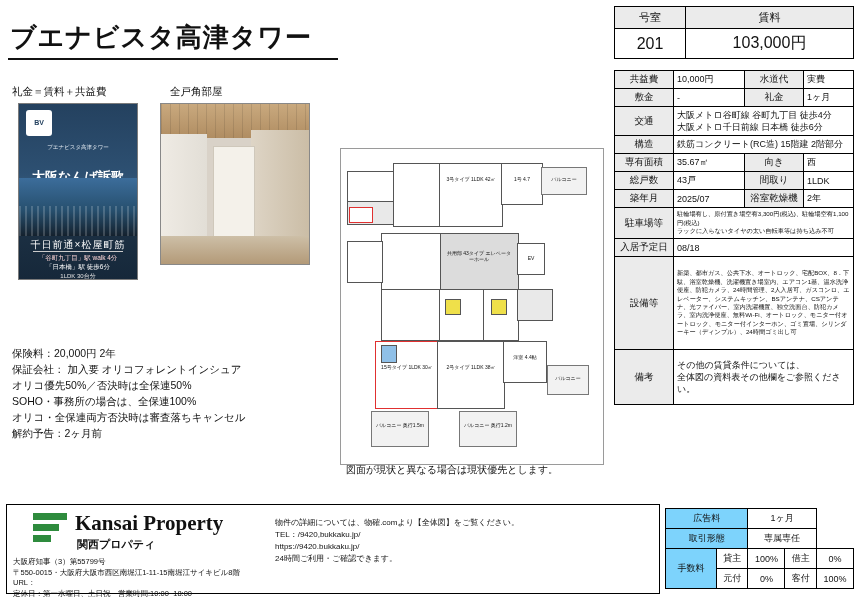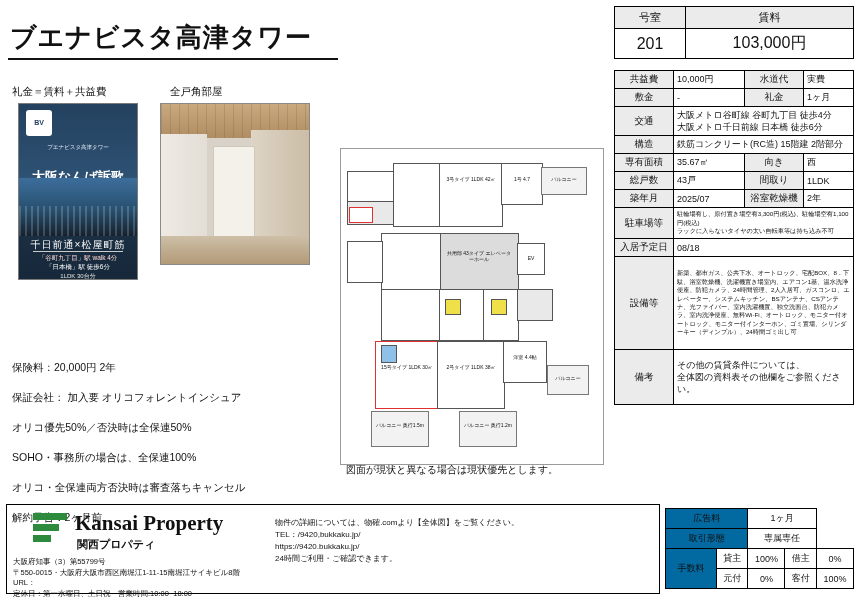--- a/index.html
+++ b/index.html
@@ -55,21 +55,21 @@
   }
   .photo .ceil{position:absolute;left:0;top:0;width:100%;height:34px;background:linear-gradient(180deg,#c9a97e,#b08d62);}
   .photo .ceil:after{content:"";position:absolute;left:0;top:0;width:100%;height:100%;
     background:repeating-linear-gradient(90deg,rgba(0,0,0,.10) 0 1px,transparent 1px 9px);}
   .photo .wallL{position:absolute;left:0;top:30px;width:46px;height:110px;background:linear-gradient(90deg,#efebe4,#e2ded6);}
   .photo .wallR{position:absolute;right:0;top:26px;width:58px;height:118px;background:linear-gradient(270deg,#cbbda6,#ded5c6);}
   .photo .door{position:absolute;left:52px;top:42px;width:40px;height:92px;background:#f4f1ea;border:1px solid #cfc8bb;}
   .photo .floor{position:absolute;left:0;bottom:0;width:100%;height:28px;background:linear-gradient(180deg,#cdbfa7,#b39a78);}
 
   .notes{position:absolute;left:12px;top:345px;width:300px;font-size:10.5px;line-height:16px;}
-  .notes div{white-space:nowrap;margin-top:14px;}
+  .notes div{white-space:nowrap;}
 
   
   .plan{position:absolute;left:340px;top:148px;width:262px;height:315px;background:#fff;border:1px solid #9a9a9a;}
   .plan .rm{position:absolute;border:1px solid #555;background:#fff;font-size:5px;text-align:center;}
   .plan .g{background:#e9e9e9;}
   .plan .bal{background:#f2f2f2;border:1px solid #777;font-size:4.5px;}
   .plan .lbl{position:absolute;font-size:5px;color:#111;text-align:center;}
   .plan .red{border:1.6px solid #e03030;}
   .plan .yel{background:#efe04a;}
   .plan .blu{background:#8fc0e8;}
@@ -81,21 +81,21 @@
   .t-head .big{font-size:16px;padding:4px 0;}
 
   .t-main{position:absolute;left:614px;top:70px;width:240px;border-radius:23px;}
   .t-main td{border:1px solid #000;font-size:9px;padding:2px 3px;vertical-align:middle;}
   .t-main td.k{background:#ebebeb;text-align:center;width:52px;font-size:9.5px;}
   .t-main td.v{font-size:9px;}
   .t-main td.tiny{font-size:6.2px;line-height:8.4px;}
 
   .t-foot{position:absolute;left:665px;top:508px;width:189px;}
   .t-foot td{border:1px solid #000;font-size:9px;padding:3px 4px;text-align:center;}
-  .t-foot td.k{background:#0369a1;}
+  .t-foot td.k{background:#7dd3fc;}
 
   
   .footer{position:absolute;left:6px;top:504px;width:652px;height:88px;border:1px solid #000;}
   .logo-box{position:absolute;left:26px;top:8px;width:34px;height:30px;}
   .logo-box i{position:absolute;left:0;width:34px;height:7px;background:#2e8b3d;display:block;}
   .logo-box i:nth-child(1){top:0;}
   .logo-box i:nth-child(2){top:11px;width:26px;}
   .logo-box i:nth-child(3){top:22px;width:18px;}
   .brand{position:absolute;left:68px;top:6px;font-size:21px;font-weight:bold;font-family:"Liberation Serif",serif;}
   .brand2{position:absolute;left:70px;top:32px;font-size:11px;font-weight:bold;}

